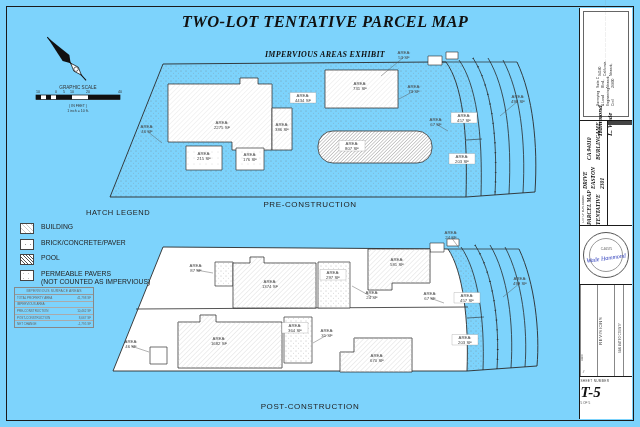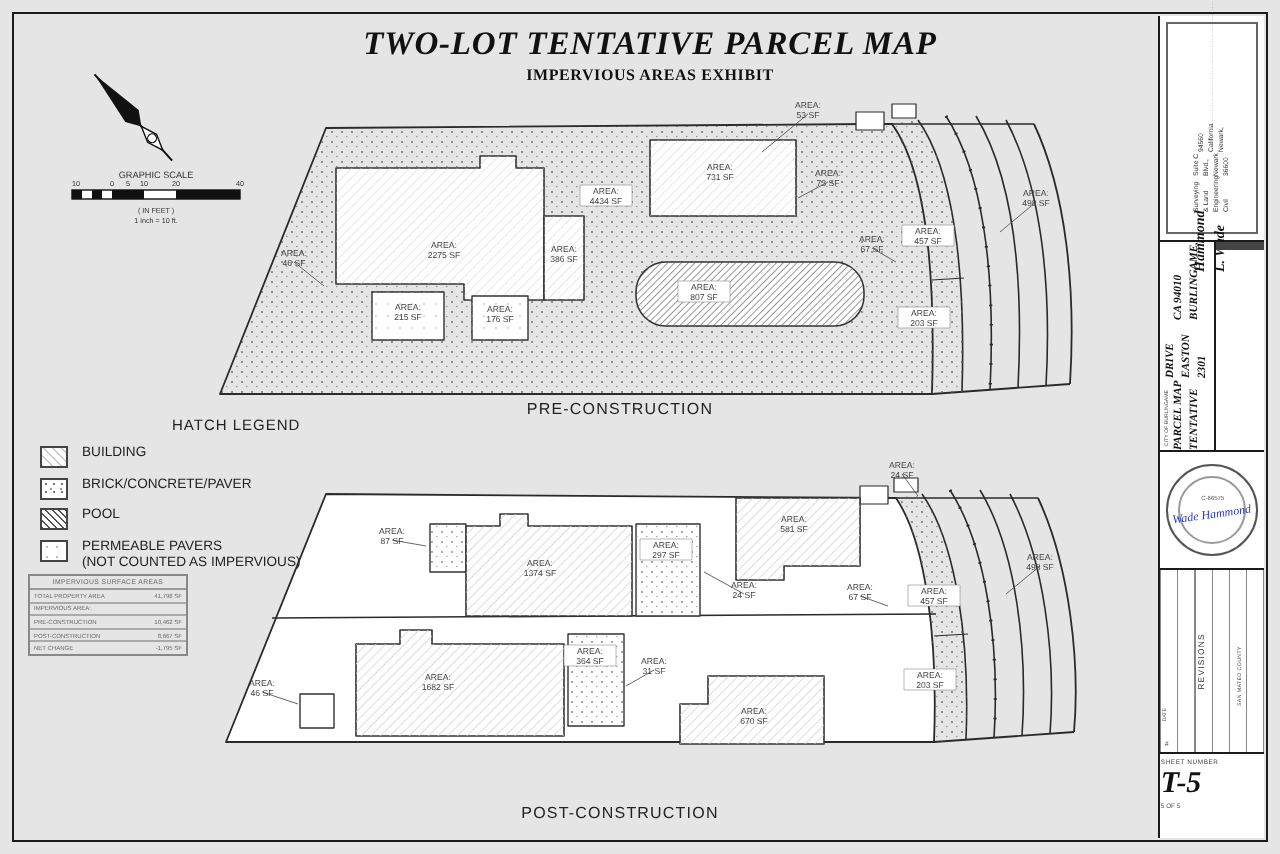--- a/index.html
+++ b/index.html
@@ -1,26 +1,26 @@
 <!DOCTYPE html>
 <html><head>
 <meta charset="utf-8">
 <style>
   html,body{margin:0;padding:0;background:#fff;}
-  .sheet{position:relative;width:640px;height:427px;background:#e5e5e5;overflow:hidden;
+  .sheet{position:relative;width:640px;height:427px;background:#7dd3fc;overflow:hidden;
          font-family:"Liberation Sans",sans-serif;color:#222;}
   .frame{position:absolute;inset:6px;border:1.6px solid #1b1b1b;}
   svg.drawing{position:absolute;left:0;top:0;width:640px;height:427px;}
 
   
   .header{position:absolute;left:90px;top:12px;width:470px;text-align:center;}
   .header .t1{font-family:"Liberation Serif",serif;font-style:italic;font-weight:bold;
               font-size:16.5px;letter-spacing:.4px;color:#111;}
-  .header .t2{font-family:"Liberation Serif",serif;font-weight:bold;
-              font-size:8px;letter-spacing:.3px;color:#111;margin-top:1px;}
+  .header .t2{font-family:"Liberation Serif",serif;font-style:italic;font-weight:bold;
+              font-size:8px;letter-spacing:.3px;color:#111;margin-top:18px;}
 
   
   .caption{position:absolute;text-align:center;font-size:8px;letter-spacing:.6px;color:#222;}
   .cap-pre{left:235px;top:200px;width:150px;}
   .cap-post{left:230px;top:402px;width:160px;}
 
   
   .legend{position:absolute;left:20px;top:208px;width:150px;}
   .legend .lg-title{font-size:7.5px;letter-spacing:.5px;color:#222;margin-left:18px;margin-bottom:6px;padding-left:48px;}
   .lg-item{display:flex;align-items:flex-start;margin-bottom:4.5px;}

